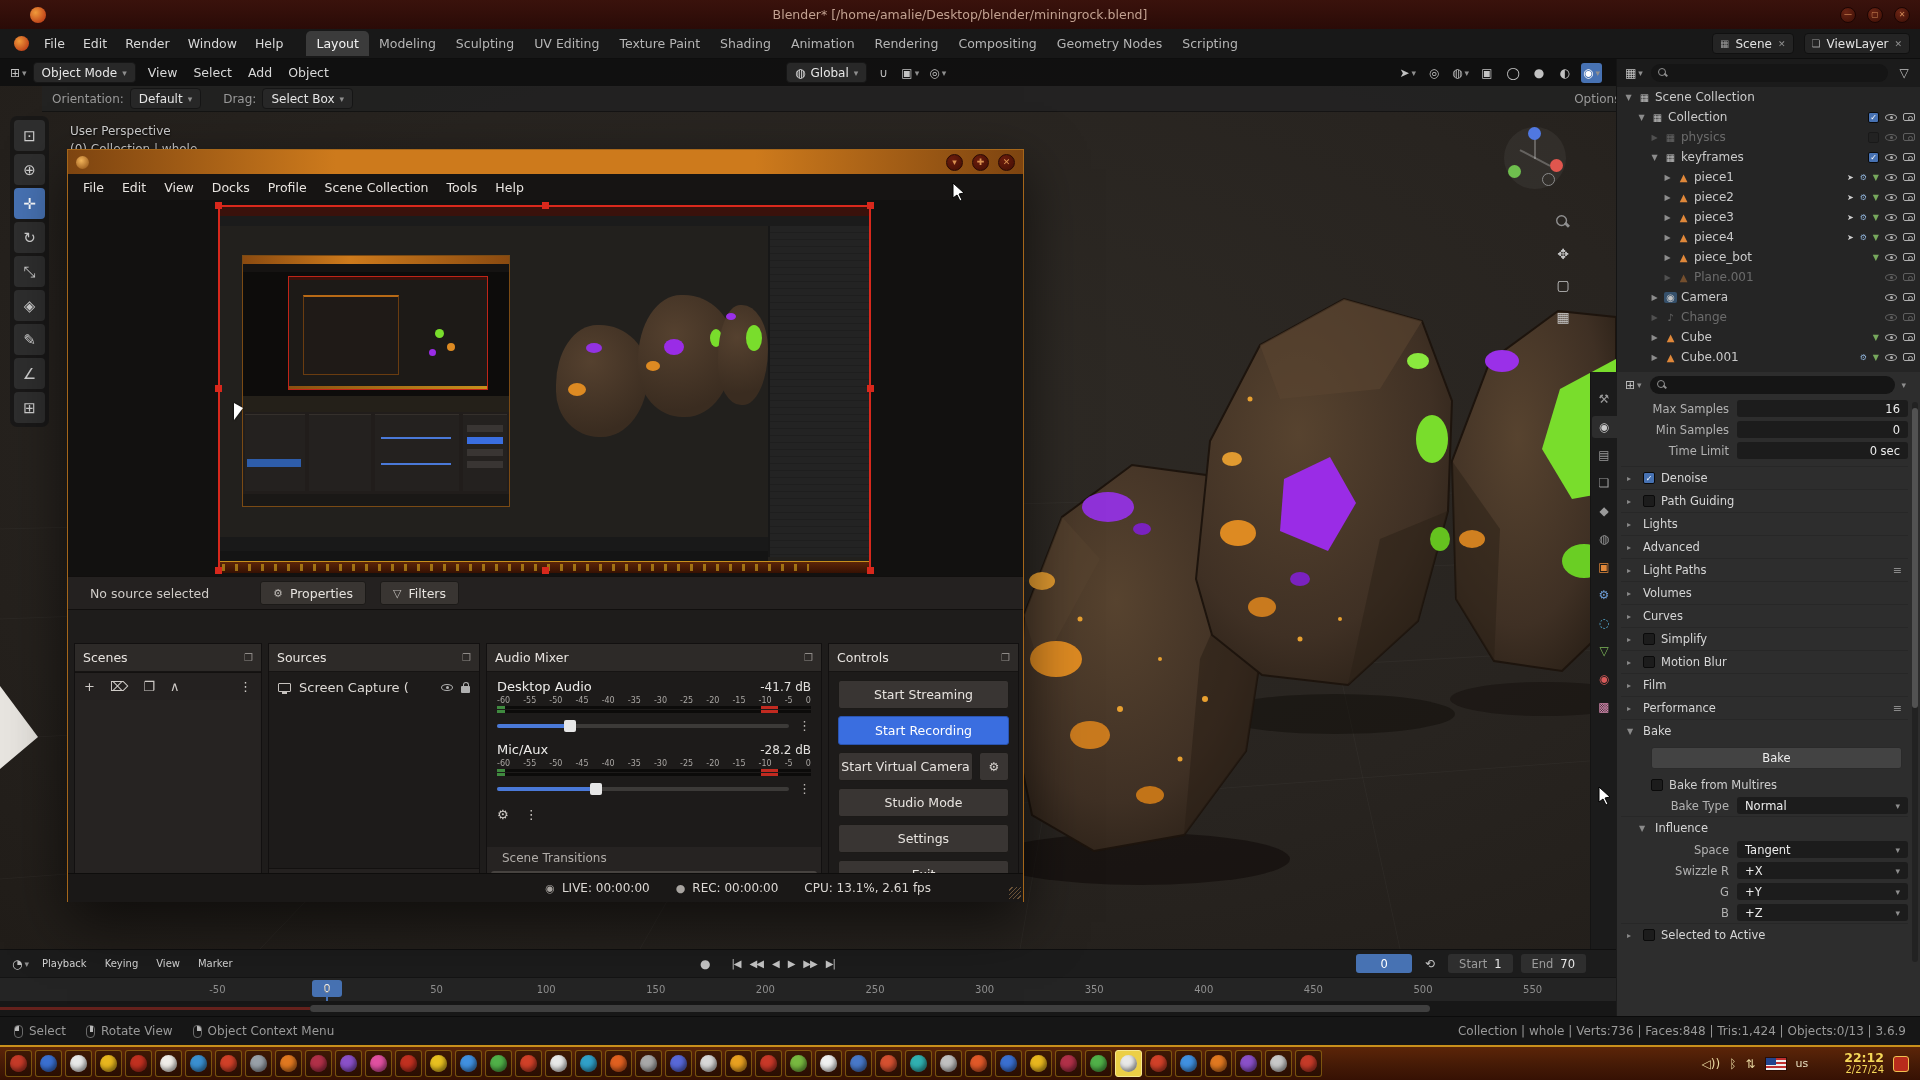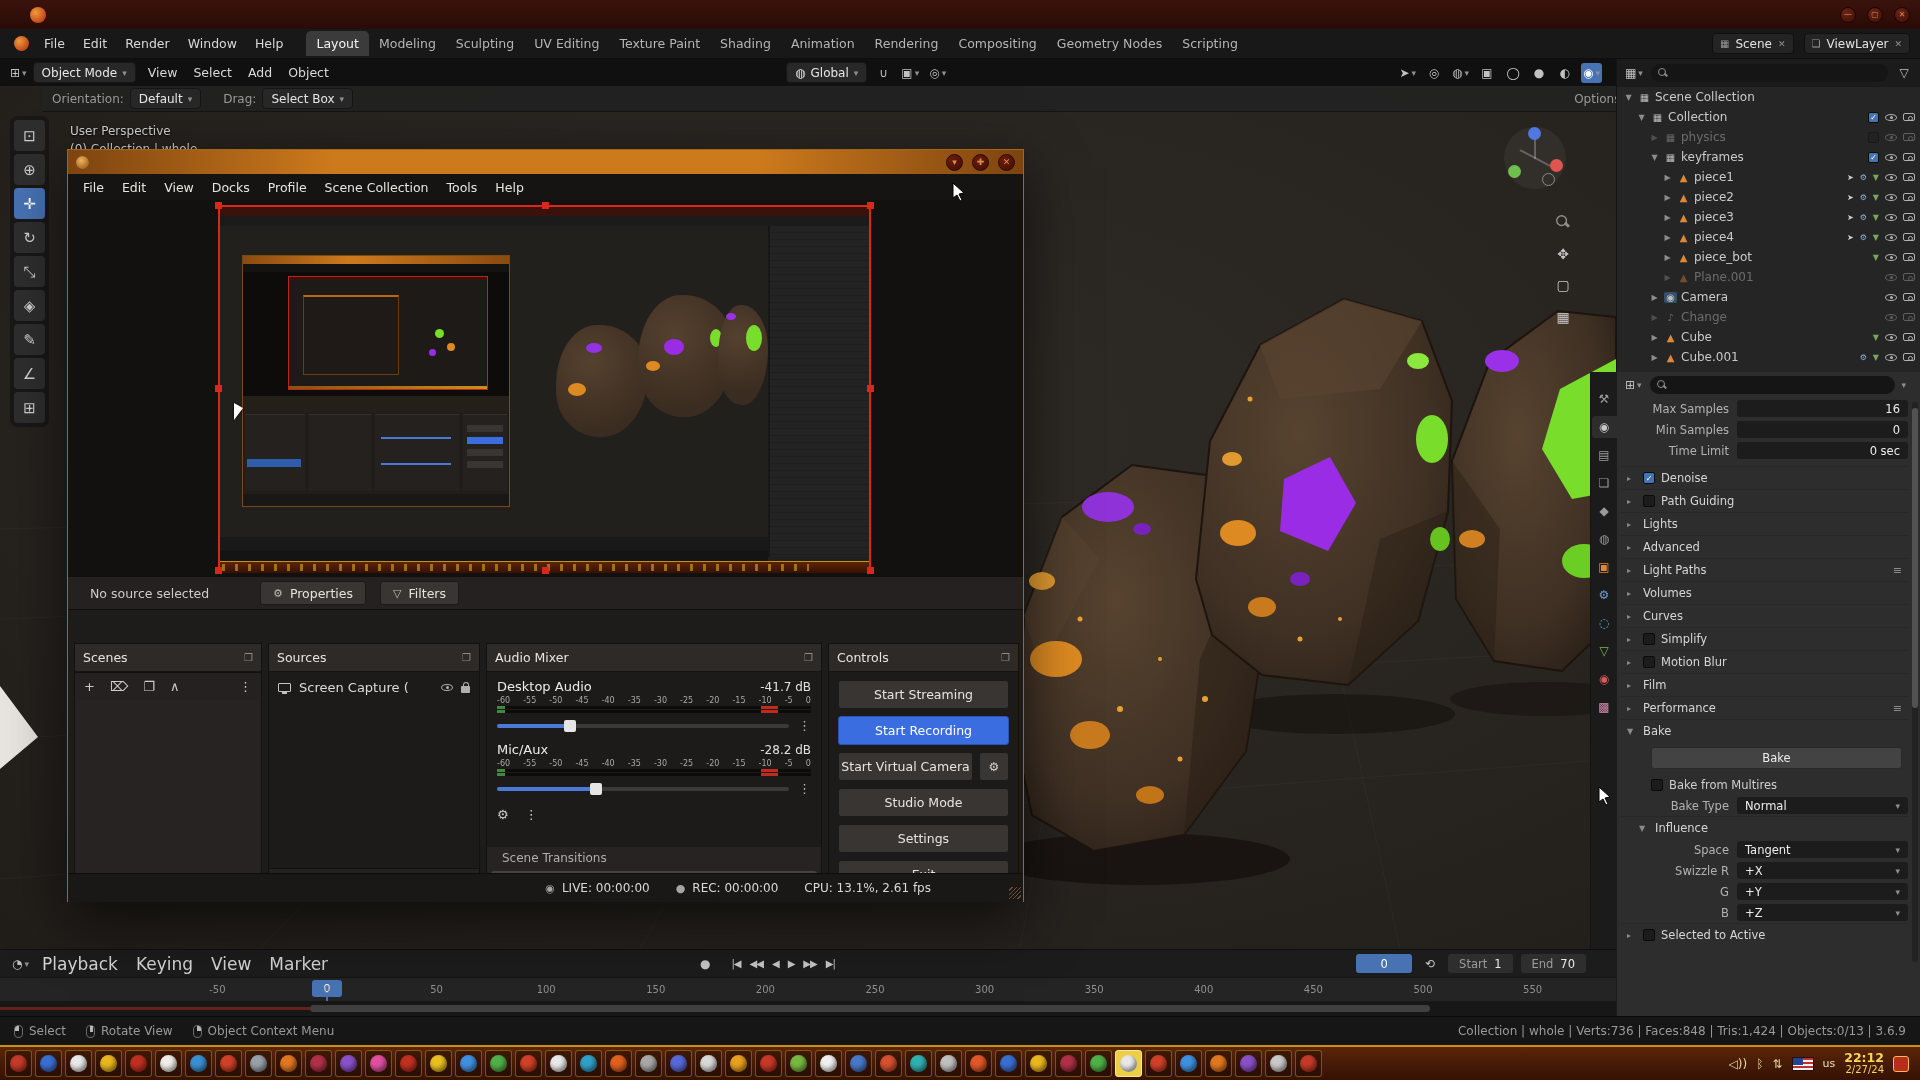--- a/index.html
+++ b/index.html
@@ -87,21 +87,21 @@
 .pcheck{display:inline-flex;width:12px;height:12px;border-radius:2px;background:#1c1c1c;border:1px solid #0a0a0a;color:#fff;font-size:8px;align-items:center;justify-content:center;}
 .pcheck.on{background:#4772b3;}
 .pmenu{margin-left:auto;margin-right:6px;color:#8a8a8a;font-size:11px;}
 .bake-btn{margin:5px 6px 5px 30px;height:22px;background:#434343;border:1px solid #2a2a2a;border-radius:3px;display:flex;align-items:center;justify-content:center;font-size:11.5px;color:#efefef;}
 .plabel-inline{color:#cfcfcf;font-size:11.5px;margin-left:6px;}
 #prop-scroll{position:absolute;right:2px;top:30px;width:6px;height:560px;background:#222;border-radius:3px;}
 #prop-scroll::after{content:"";position:absolute;left:0;top:6px;width:6px;height:300px;background:#525252;border-radius:3px;}
 
 #timeline{left:0;top:949px;width:1616px;height:67px;background:#1c1c1c;border-top:1px solid #0f0f0f;}
 #tl-header{height:27px;display:flex;align-items:center;padding:0 10px;gap:2px;position:relative;}
-.tl-menu{padding:3px 9px;color:#d4d4d4;font-size:17px;}
+.tl-menu{padding:3px 9px;color:#d4d4d4;font-size:10px;}
 #tl-transport{position:absolute;left:700px;display:flex;gap:8px;align-items:center;}
 .tr-btn{color:#c6c6c6;font-size:10px;letter-spacing:-1px;}
 #tl-fields{margin-left:auto;display:flex;gap:8px;align-items:center;padding-right:20px;}
 .ff{width:56px;height:19px;background:#4772b3;border-radius:3px;color:#fff;display:flex;align-items:center;justify-content:center;font-size:11.5px;}
 .tlfield{display:flex;gap:7px;align-items:center;background:#2e2e2e;border-radius:3px;height:19px;padding:0 11px;font-size:11.5px;color:#e8e8e8;}
 .tlfield .fl{color:#9c9c9c;}
 #tl-ruler{position:relative;height:24px;background:#242424;border-top:1px solid #141414;overflow:hidden;}
 .tick{position:absolute;top:6px;transform:translateX(-50%);color:#8f8f8f;font-size:10px;}
 #playhead{position:absolute;top:2px;transform:translateX(-50%);width:30px;height:17px;background:#4772b3;border-radius:3px;color:#fff;font-size:11px;display:flex;align-items:center;justify-content:center;}
 #playline{position:absolute;top:18px;width:2px;height:6px;background:#4772b3;transform:translateX(-50%);}
@@ -120,21 +120,21 @@
 
 #taskbar{left:0;top:1045px;width:1920px;height:35px;background:linear-gradient(#5c2508,#451a06 55%,#361103);border-top:2px solid #c8901c;display:flex;align-items:center;gap:3px;padding:0 5px;}
 .tb-slot{width:27px;height:27px;border:1px solid rgba(232,182,30,.4);border-radius:3px;background:rgba(0,0,0,.28);display:flex;align-items:center;justify-content:center;flex:0 0 auto;}
 .tb-slot .dot{width:17px;height:17px;border-radius:50%;box-shadow:inset -2px -3px 4px rgba(0,0,0,.45);}
 .tb-slot.active{background:#eccf46;border-color:#f8e88e;}
 #tb-tray{margin-left:auto;display:flex;align-items:center;gap:9px;padding-right:6px;}
 .tray-icn{color:#e8d8a0;font-size:12px;}
 #tb-flag{width:22px;height:14px;background:repeating-linear-gradient(180deg,#c03030 0 2px,#f0f0f0 2px 4px);position:relative;border:1px solid #2a0d04;}
 #tb-flag::after{content:"";position:absolute;left:0;top:0;width:10px;height:7px;background:#22448e;}
 #tb-kb{color:#e8e0c0;font-size:11px;}
-#tb-clock{text-align:right;color:#f5d858;line-height:12px;}
+#tb-clock{text-align:right;color:#f5d858;line-height:12px;margin-left:27px;}
 #tb-clock .t{font-size:12.5px;font-weight:bold;}
 #tb-clock .d{font-size:10px;}
 #tb-power{width:16px;height:16px;border-radius:3px;background:#b82c1c;border:1px solid #f0c050;}
 
 #obs{left:67px;top:149px;width:957px;height:753px;background:#1e1c1b;border:1px solid #a5661a;box-shadow:0 20px 55px rgba(0,0,0,.6);z-index:50;}
 #obs-titlebar{position:absolute;left:0;top:0;width:100%;height:24px;background:linear-gradient(90deg,#7d4410,#cd7a1c 28%,#cd7a1c 72%,#7d4410);display:flex;align-items:center;}
 #obs-titlebar .otitle{position:absolute;left:0;right:0;text-align:center;color:#2f1704;font-size:12px;font-weight:bold;}
 #obs-ticon{width:13px;height:13px;border-radius:50%;background:radial-gradient(circle at 40% 35%,#f2b45a,#8a4a10);margin-left:8px;}
 #obs-tbtns{margin-left:auto;display:flex;gap:9px;padding-right:8px;z-index:2;}
 .ob{width:17px;height:17px;border-radius:50%;background:radial-gradient(circle at 35% 30%,#6b1c0c,#420f04);border:1px solid #2a0a04;color:#d89050;font-size:9px;display:flex;align-items:center;justify-content:center;}
@@ -215,20 +215,21 @@
 
 .cursor{z-index:99;pointer-events:none;}
 </style>
 </head>
 <body>
 
 <div id="screen">
 
   <div class="abs" id="bl-titlebar">
     <div class="bl-logo"></div>
+    <div class="title">Blender* [/home/amalie/Desktop/blender/miningrock.blend]</div>
     <div class="winbtns">
       <div class="wb">—</div>
       <div class="wb">▢</div>
       <div class="wb">✕</div>
     </div>
   </div>
 
   <div class="abs" id="bl-topbar">
     <div class="bl-logo2"></div>
     <div id="bl-menus">

